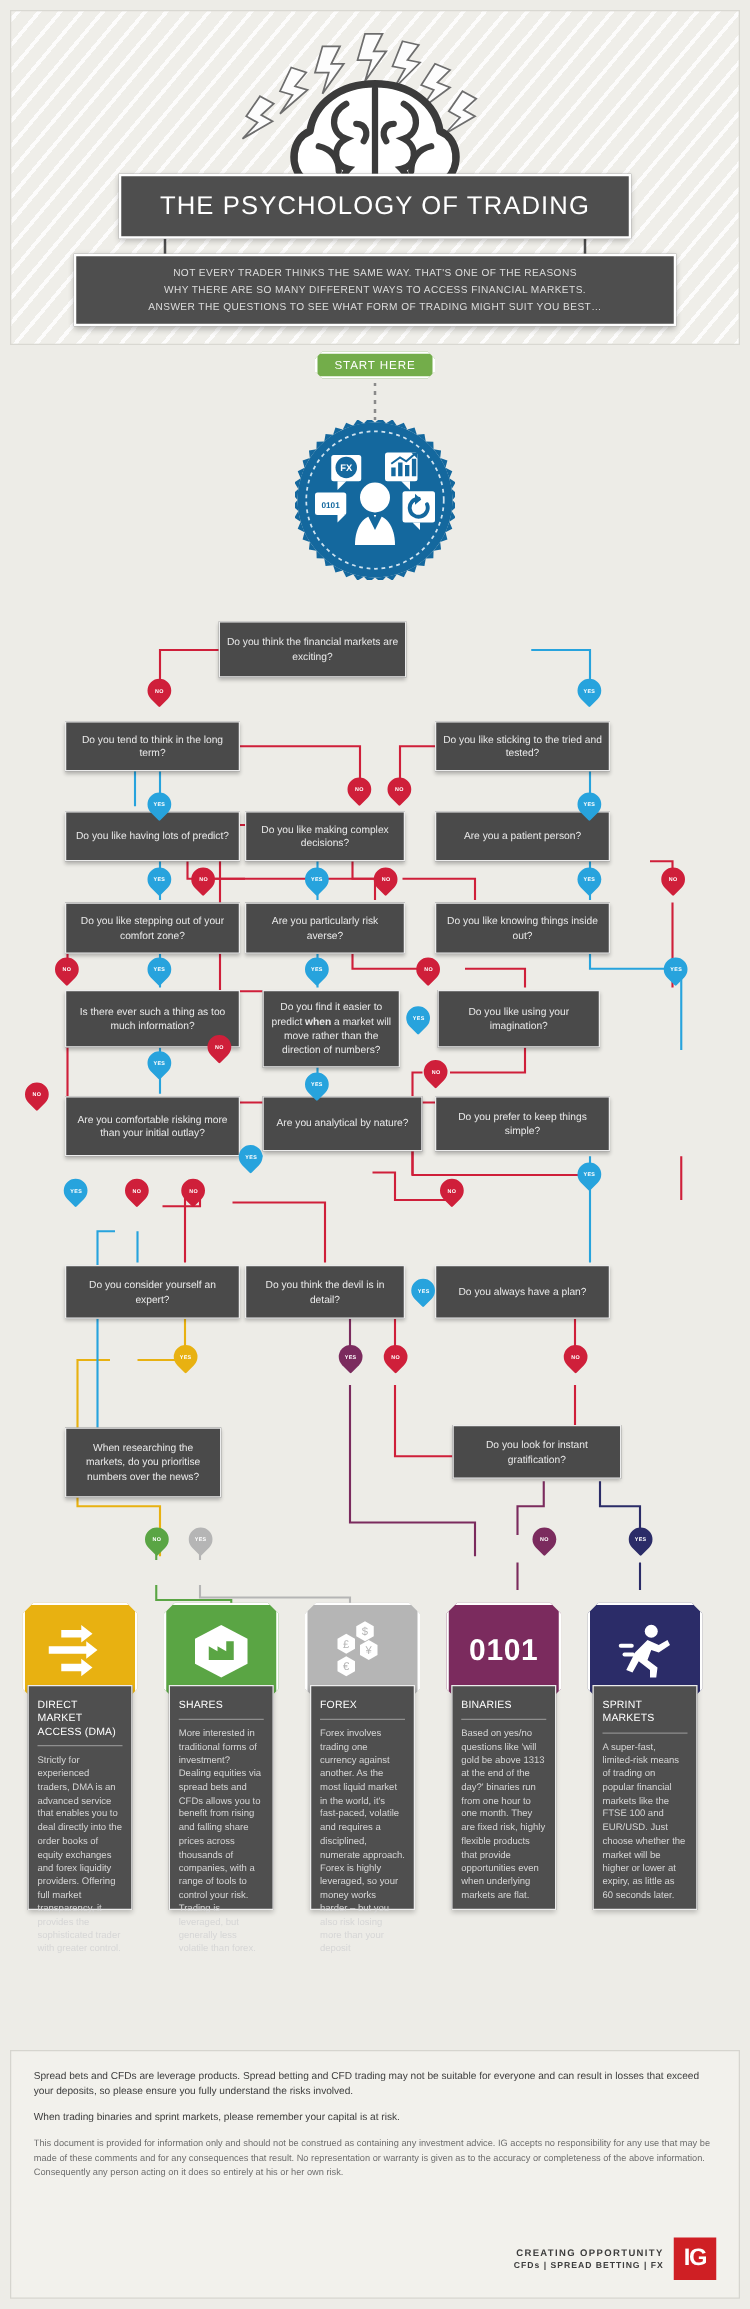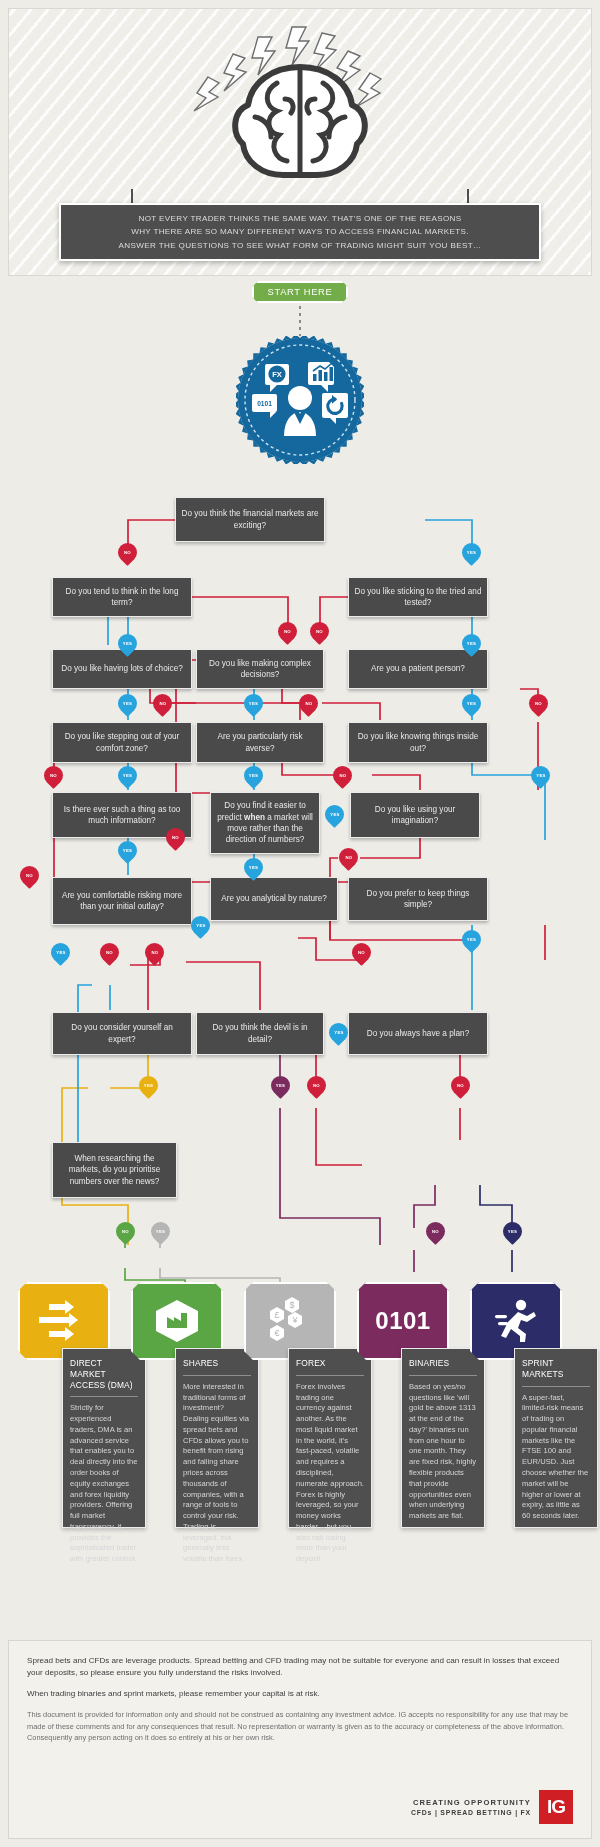--- a/index.html
+++ b/index.html
@@ -87,21 +87,20 @@
   .cardtop {
     position:absolute; width:92px; height:78px;
     border:2px solid #fff; box-shadow:0 2px 4px rgba(0,0,0,.2);
     clip-path: polygon(0 9px, 9px 0, calc(100% - 9px) 0, 100% 9px, 100% calc(100% - 9px), calc(100% - 9px) 100%, 9px 100%, 0 calc(100% - 9px));
     display:flex; align-items:center; justify-content:center;
   }
   .cardbody {
     position:absolute; width:84px; background:#4f4f4f;
     border:1.6px solid #ececec; box-shadow:0 2px 4px rgba(0,0,0,.22);
     padding:9px 7px 9px 7px;
-    margin-left:40px;
   }
   .cardbody h4 { color:#fff; font-size:8.4px; font-weight:400; line-height:1.28; letter-spacing:.15px; }
   .cardbody hr { border:0; border-top:1px solid #8e8e8e; margin:6px 0 6px 0; }
   .cardbody p { color:#d6d6d6; font-size:7.6px; line-height:1.42; }
 
   
   .footer { position:absolute; left:8px; top:1640px; width:584px; height:199px;
     background:#f2f1ec; border:1px solid #d6d5cf; padding:14px 18px; }
   .footer p.strong { color:#3d3d3d; font-size:8.1px; line-height:1.5; margin-bottom:9px; }
   .footer p.small  { color:#6e6e6e; font-size:7.4px; line-height:1.52; }
@@ -140,20 +139,23 @@
         <path d="M40 56 C50 58 56 66 56 76"></path>
         <path d="M130 56 C120 58 114 66 114 76"></path>
         <path d="M70 38 C78 38 80 46 76 52"></path>
         <path d="M100 38 C92 38 90 46 94 52"></path>
       </g>
     </svg>
 
     <div class="tstem" style="left:122px;"></div>
     <div class="tstem" style="right:122px;"></div>
 
+    <div class="titlebar">
+      <span>THE PSYCHOLOGY OF TRADING</span>
+    </div>
 
     <div class="subbar">
       <div>NOT EVERY TRADER THINKS THE SAME WAY. THAT'S ONE OF THE REASONS</div>
       <div>WHY THERE ARE SO MANY DIFFERENT WAYS TO ACCESS FINANCIAL MARKETS.</div>
       <div>ANSWER THE QUESTIONS TO SEE WHAT FORM OF TRADING MIGHT SUIT YOU BEST…</div>
     </div>
   </div>
 
   <div class="start">
     <span>START HERE</span>
@@ -326,21 +328,21 @@
     <div class="pin" style="left:310px;top:622px;">
       <i style="background:#cf1f3a"></i>
         <em>NO</em>
       </div>
     <div class="pin" style="left:462px;top:634px;">
       <i style="background:#27a3dd"></i>
         <em>YES</em>
       </div>
 
     <div class="qbox" style="left:52px;top:649px;width:140px;height:40px;">
-      <span>Do you like having lots of choice?</span>
+      <span>Do you like having lots of predict?</span>
       </div>
     <div class="qbox" style="left:196px;top:649px;width:128px;height:40px;">
       <span>Do you like making complex decisions?</span>
       </div>
     <div class="qbox" style="left:348px;top:649px;width:140px;height:40px;text-align:right;">
       <span>Are you a patient person?</span>
       </div>
 
     <div class="pin" style="left:118px;top:694px;">
       <i style="background:#27a3dd"></i>
@@ -494,20 +496,23 @@
       <i style="background:#cf1f3a"></i>
         <em>NO</em>
       </div>
     <div class="pin" style="left:451px;top:1076px;">
       <i style="background:#cf1f3a"></i>
         <em>NO</em>
       </div>
 
     <div class="qbox" style="left:52px;top:1142px;width:125px;height:56px;align-items:center;">
       <span>When researching the markets, do you prioritise numbers over the news?</span>
+      </div>
+    <div class="qbox" style="left:362px;top:1140px;width:135px;height:43px;">
+      <span>Do you look for instant gratification?</span>
       </div>
 
     <div class="pin" style="left:116px;top:1222px;">
       <i style="background:#5aa544"></i>
         <em>NO</em>
       </div>
     <div class="pin" style="left:151px;top:1222px;">
       <i style="background:#b5b5b5"></i>
         <em>YES</em>
       </div>

